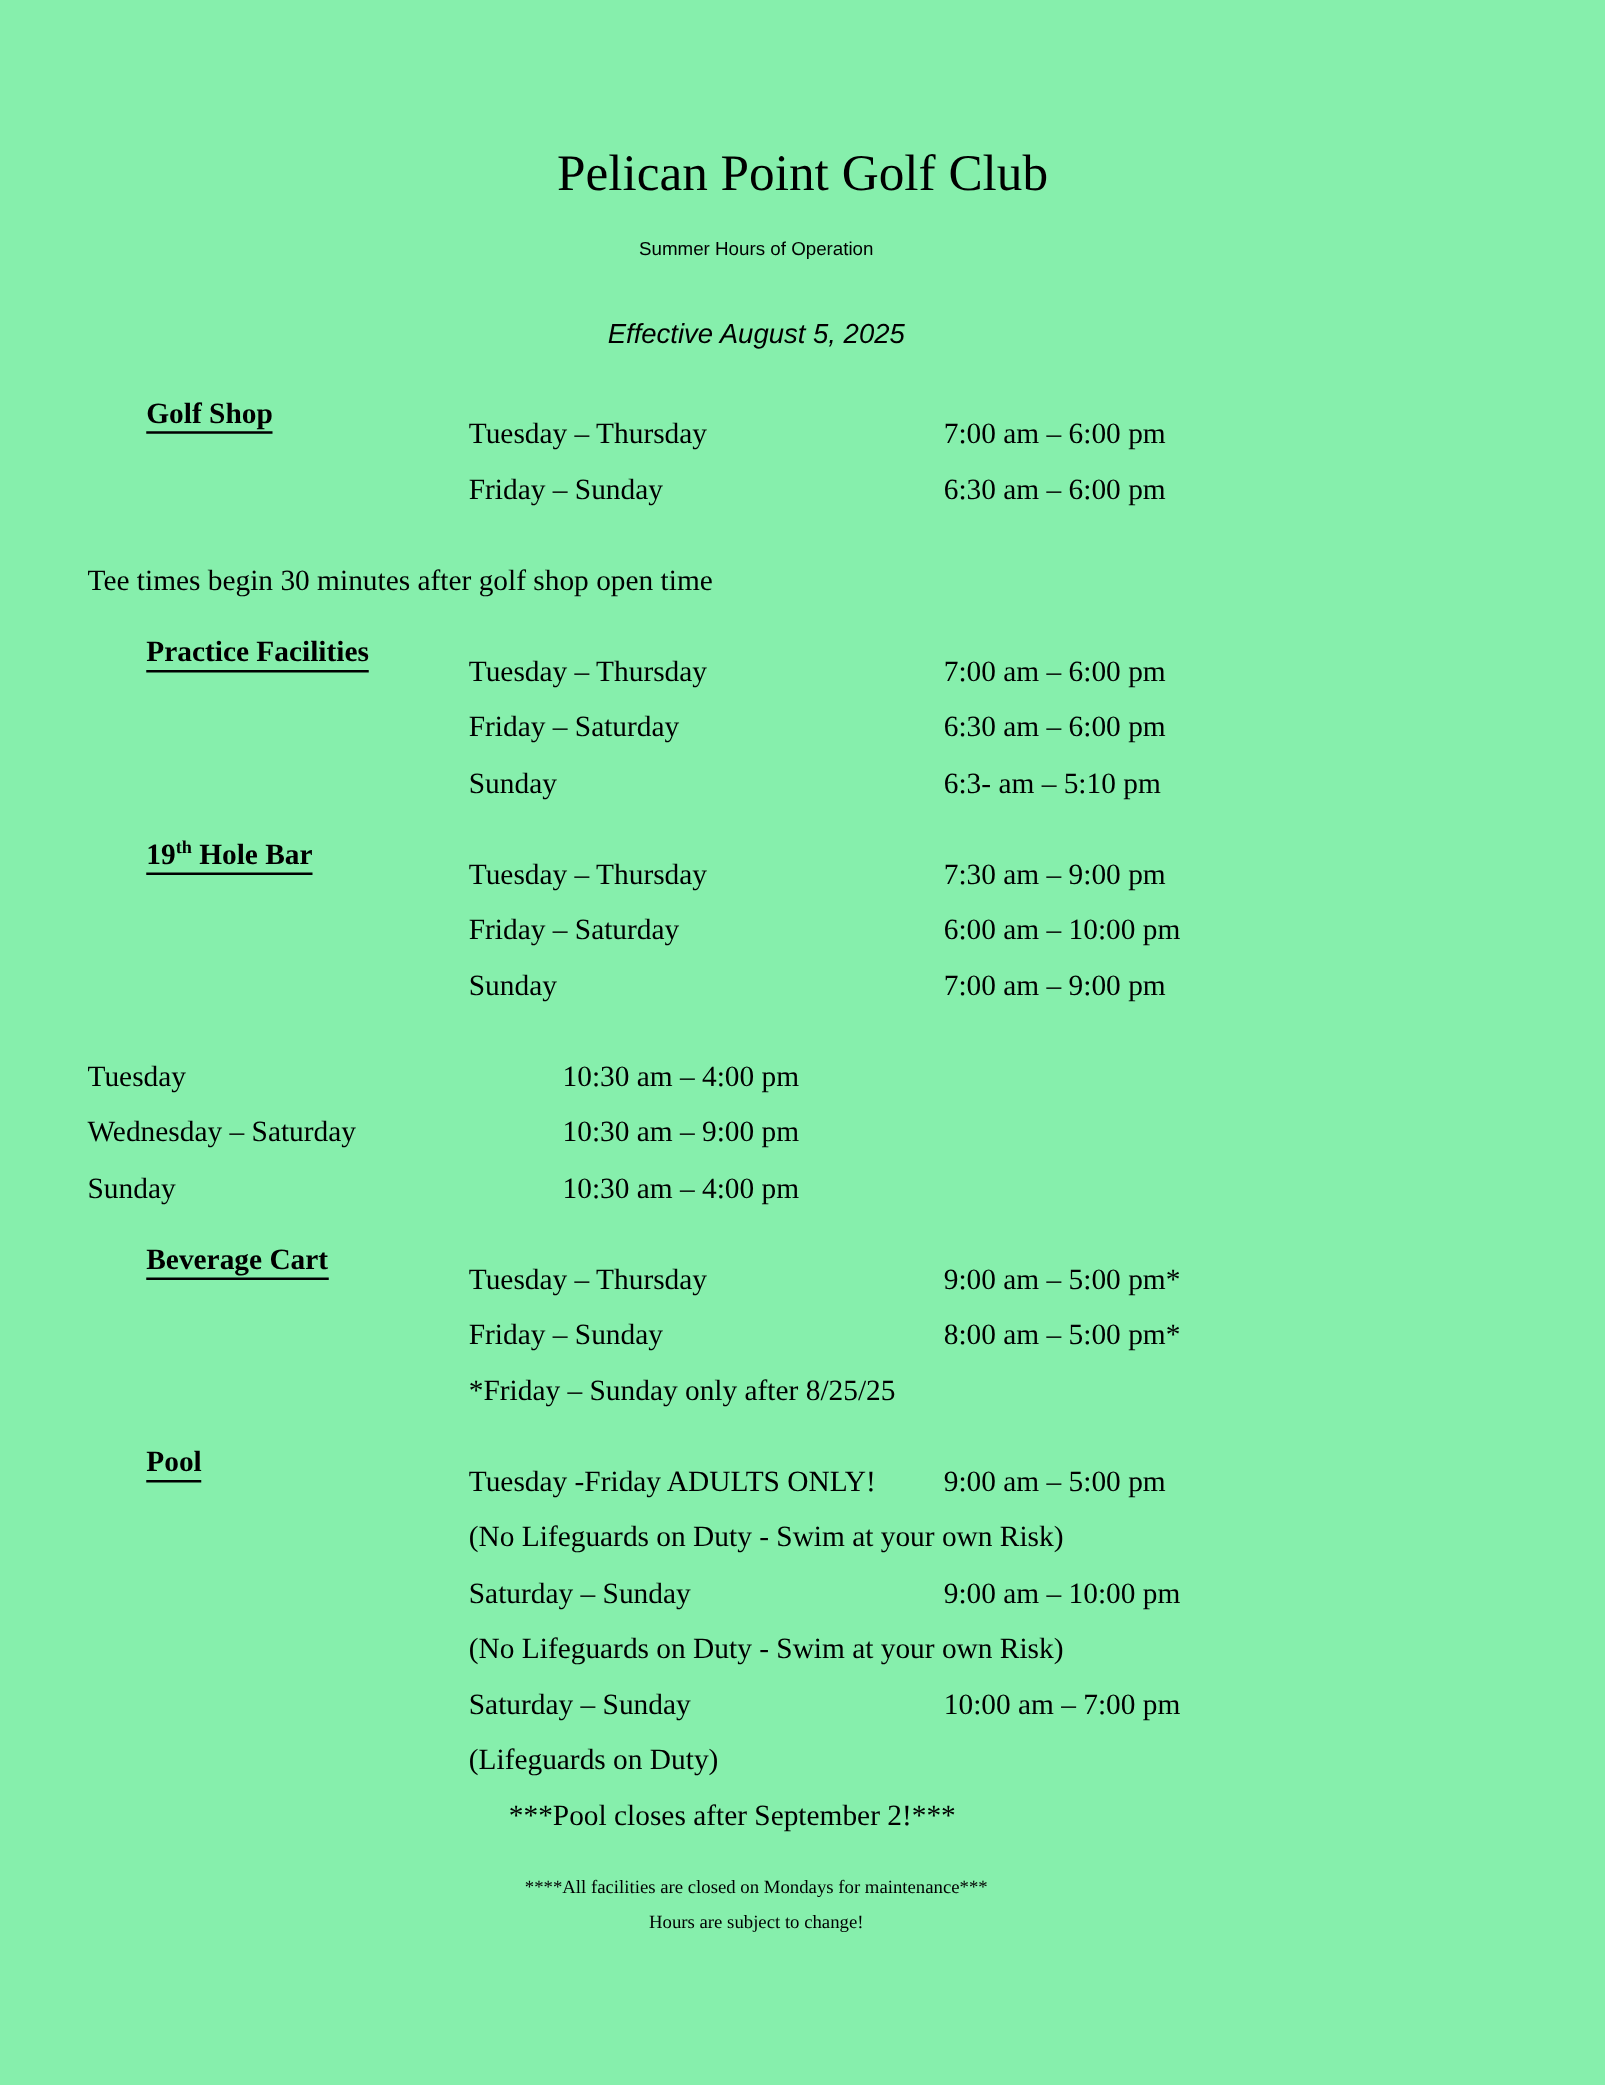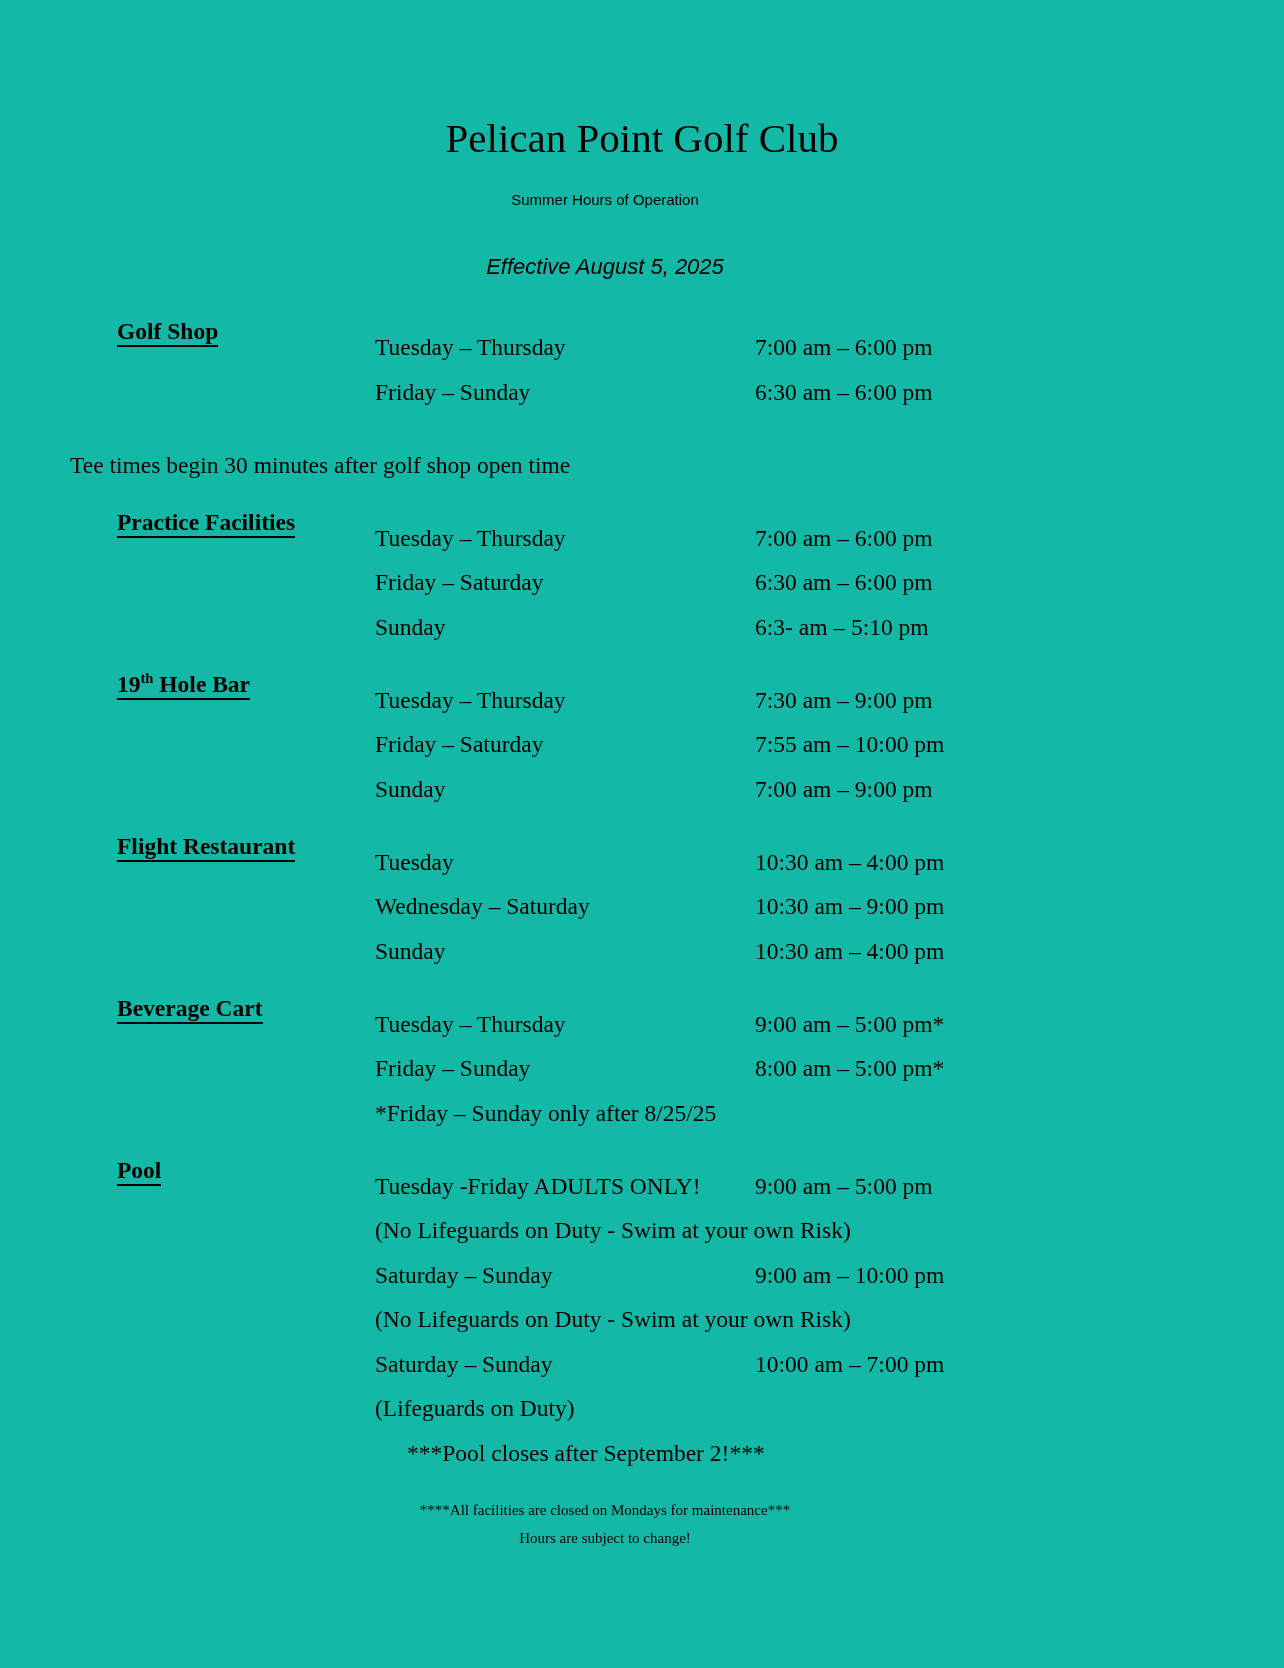--- a/index.html
+++ b/index.html
@@ -1,20 +1,20 @@
 <!DOCTYPE html>
 <html><head>
 <meta charset="utf-8">
 <style>
   html,body { margin:0; padding:0; background:#e8e8e8; }
   .page {
     position:relative;
     width:1284px; height:1668px;
     margin:0 auto;
-    background:#14b8a6;
+    background:#86efac;
     color:#000000;
     font-family:"Liberation Serif", serif;
     box-sizing:border-box;
     overflow:hidden;
   }
   .title {
     margin:0;
     padding-top:112px;
     font-size:41px;
     line-height:52px;
@@ -126,30 +126,29 @@
       </div>
       <div class="section">
         <div class="sec-heading"><span class="underline"><span>19</span><span class="sup">th</span><span> Hole Bar</span></span></div>
         <div class="sec-rows">
           <div class="sec-row">
             <span class="day">Tuesday – Thursday</span>
             <span class="time">7:30 am – 9:00 pm</span>
           </div>
           <div class="sec-row">
             <span class="day">Friday – Saturday</span>
-            <span class="time">7:55 am – 10:00 pm</span>
+            <span class="time">6:00 am – 10:00 pm</span>
           </div>
           <div class="sec-row">
             <span class="day">Sunday</span>
             <span class="time">7:00 am – 9:00 pm</span>
           </div>
         </div>
       </div>
       <div class="section">
-        <div class="sec-heading"><span class="underline"><span>Flight Restaurant</span></span></div>
         <div class="sec-rows">
           <div class="sec-row">
             <span class="day">Tuesday</span>
             <span class="time">10:30 am – 4:00 pm</span>
           </div>
           <div class="sec-row">
             <span class="day">Wednesday – Saturday</span>
             <span class="time">10:30 am – 9:00 pm</span>
           </div>
           <div class="sec-row">

